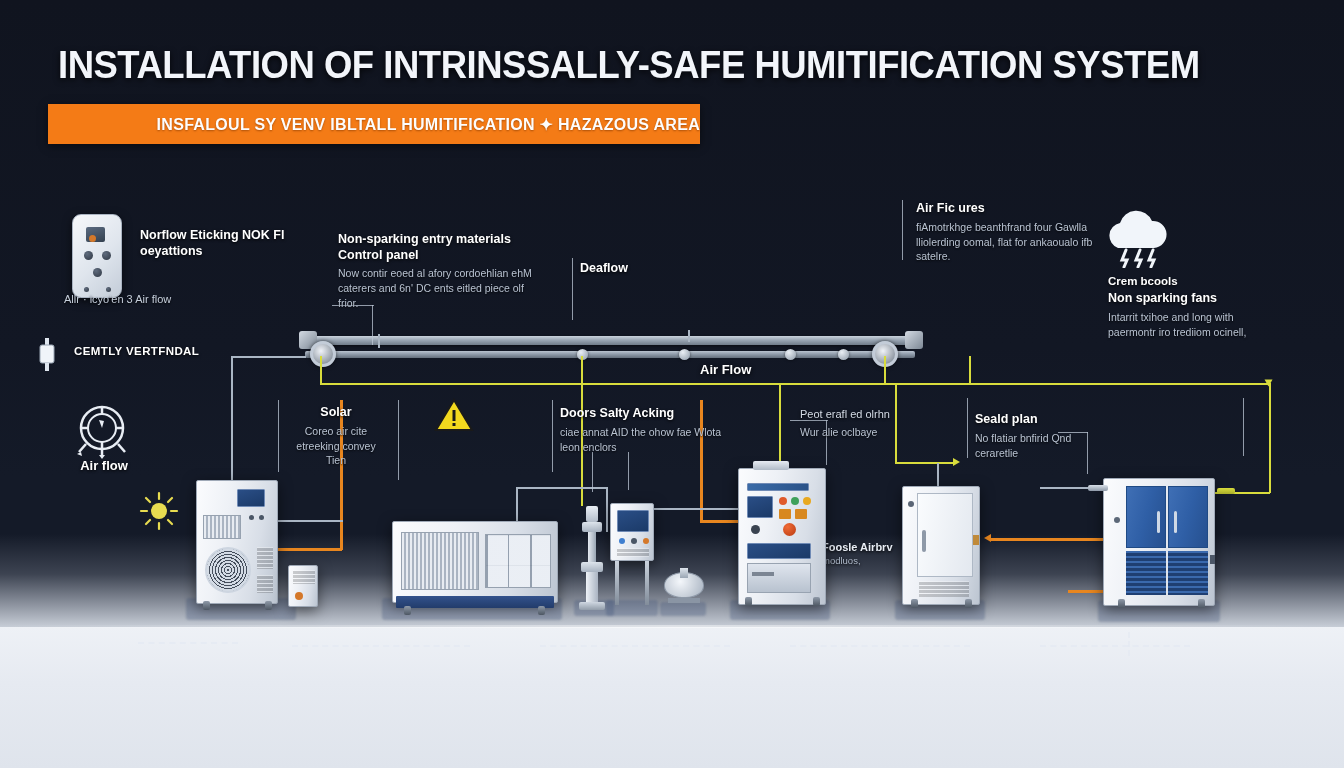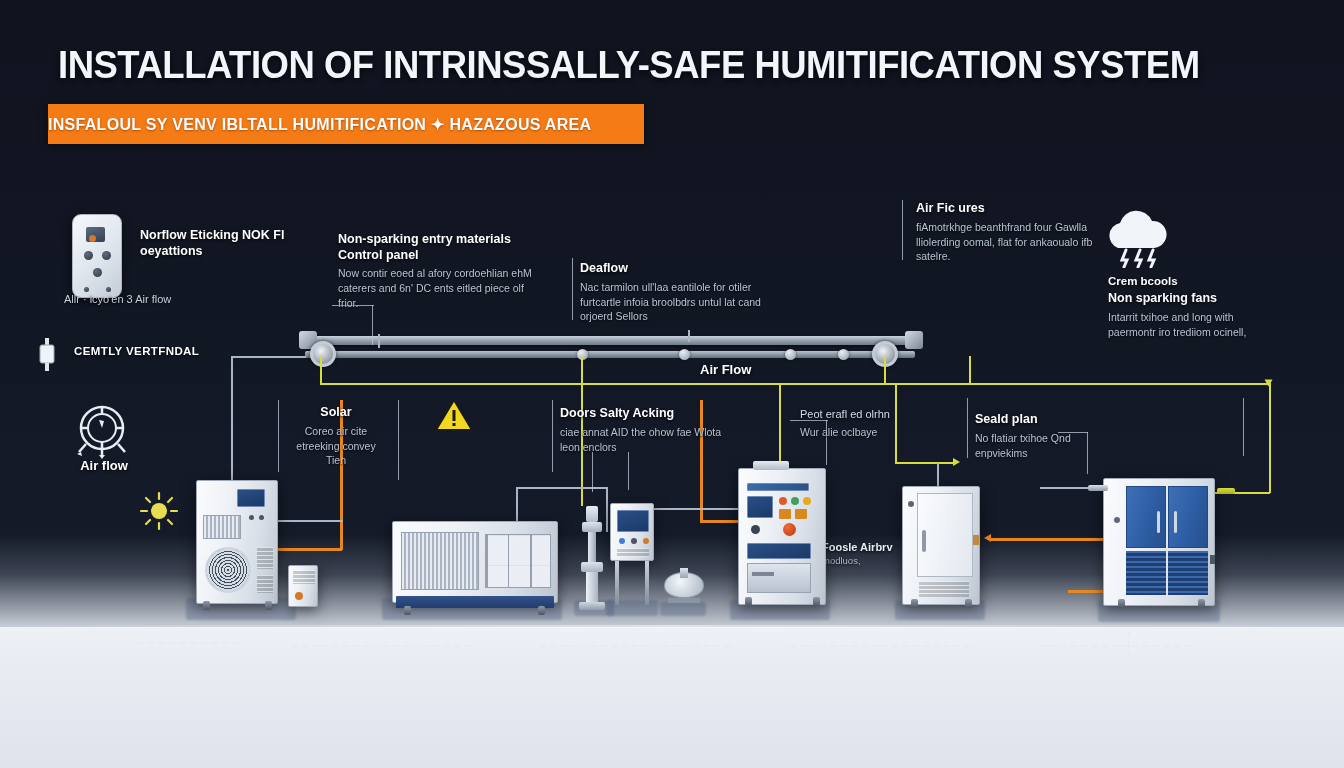--- a/index.html
+++ b/index.html
@@ -22,23 +22,23 @@
     font-size: 38px; font-weight: 700; letter-spacing: -0.5px;
     color: #f2f5fa;
     text-shadow: 0 2px 6px rgba(0,0,0,.8);
     white-space: nowrap;
     font-stretch: condensed;
     transform: scaleX(0.96);
     transform-origin: left center;
   }
   .subtitle-banner {
     position: absolute; left: 48px; top: 104px;
-    width: 596px; height: 40px;
+    width: 652px; height: 40px;
     background: #f47b16;
-    display: flex; align-items: center; justify-content: flex-start;
+    display: flex; align-items: center; justify-content: flex-end;
     box-shadow: 0 2px 8px rgba(0,0,0,.5);
   }
   .subtitle-banner span {
     font-size: 16px; font-weight: 700; color: #fdfdfd;
     letter-spacing: 0.3px; white-space: nowrap;
     text-shadow: 0 1px 2px rgba(120,50,0,.6);
   }
 
   
   .floor {
@@ -360,21 +360,20 @@
     </g>
   </svg>
 
   <div class="ann" style="left:338px; top:232px; width:200px;">
     <div class="h">Non-sparking entry materials Control panel</div>
     <div class="b">Now contir eoed al afory cordoehlian ehM caterers and 6n' DC ents eitled piece olf frior.</div>
   </div>
 
   <div class="ann" style="left:580px; top:261px; width:190px;">
     <div class="h">Deaflow</div>
-    <div class="b">Nac tarmilon ull'laa eantilole for otiler furtcartle infoia broolbdrs untul lat cand orjoerd Sellors</div>
   </div>
 
   <div class="ann" style="left:916px; top:201px; width:180px;">
     <div class="h">Air Fic ures</div>
     <div class="b">fiAmotrkhge beanthfrand four Gawlla lliolerding oomal, flat for ankaoualo ifb satelre.</div>
   </div>
 
   <svg class="icon-cloud" style="left:1098px; top:210px;" width="76" height="58" viewBox="0 0 76 58">
     <path d="M20 38 a13 13 0 0 1 2 -25 a17 17 0 0 1 32 -2 a12 12 0 0 1 2 27 z" fill="#f1f5fa"></path>
     <path d="M28 40 l-4 10 l5 0 l-3 7" stroke="#f1f5fa" stroke-width="3" fill="none" stroke-linecap="round"></path>
@@ -403,21 +402,21 @@
     <div class="b">ciae annat AID the ohow fae Wlota leon enclors</div>
   </div>
 
   <div class="ann" style="left:800px; top:408px; width:150px;">
     <div class="h" style="font-weight:400; font-size:11px; color:#d4dbe6;">Peot erafl ed olrhn</div>
     <div class="b">Wur alie oclbaye</div>
   </div>
 
   <div class="ann" style="left:975px; top:412px; width:140px;">
     <div class="h">Seald plan</div>
-    <div class="b">No flatiar txihoe Qnd enpviekims</div>
+    <div class="b">No flatiar bnfirid Qnd ceraretlie</div>
   </div>
 
 
   <div class="inline-label" style="left:822px; top:540px; width:120px;">
     <div>Foosle Airbrv</div>
     <div class="sub">modluos,</div>
   </div>
 
   <div class="eq-shadow" style="left:186px; top:598px; width:110px; height:22px;"></div>
   <div class="cab-white" style="left:196px; top:480px; width:82px; height:124px;">

